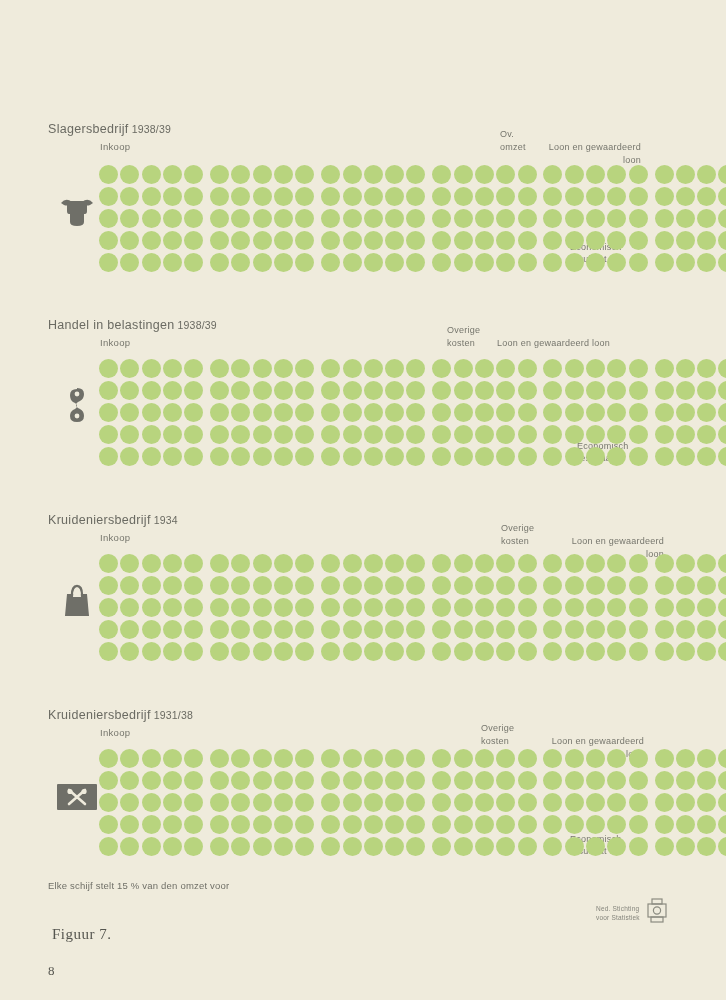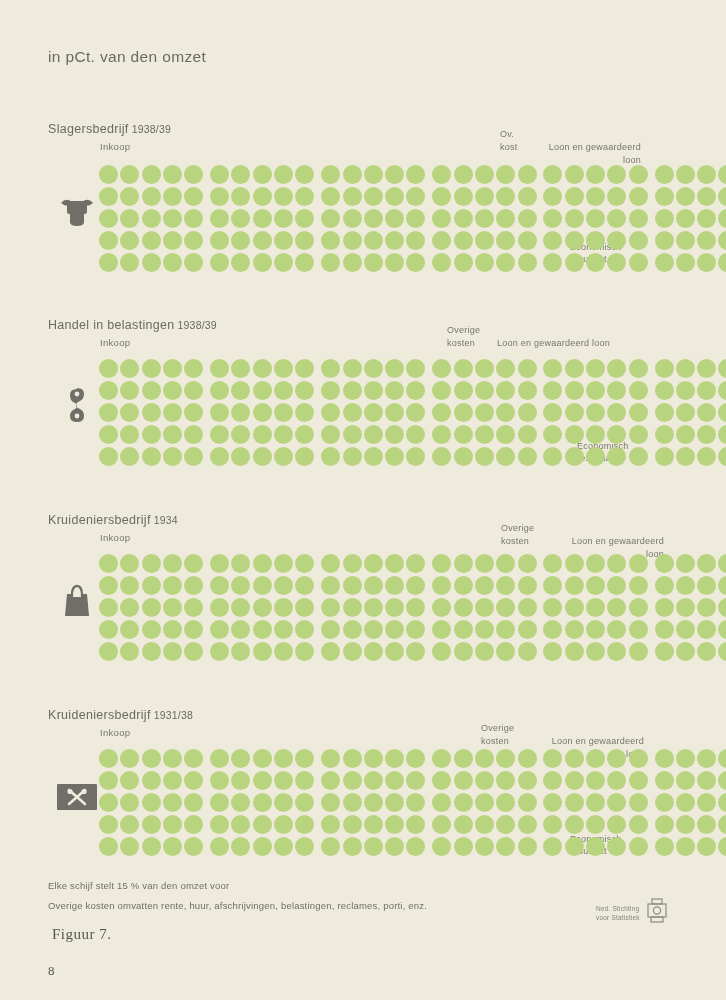--- a/index.html
+++ b/index.html
@@ -147,29 +147,28 @@
     font-size: 13px;
     color: #55554f;
   }
 </style>
 </head>
 <body>
 
 <div class="page">
 
   <div class="title">
-    <span class="l2">in pCt. van den omzet</span>
   </div>
 
   <div id="sections-host">
       <div class="section" style="top: 0px;">
         <div class="sec-title" style="top: 122px;"><span>Slagersbedrijf</span><span class="yr">1938/39</span></div>
         <div class="inkoop-lab" style="top: 141px;">Inkoop</div>
         <div class="rlab" style="left: 500px; top: 128px;">Ov.
-kost</div>
+omzet</div>
         <div class="rlab r" style="left: 523px; top: 141px; width: 118px;">Loon en gewaardeerd
 loon</div>
         <div class="econ-lab" style="left: 570px; top: 241px;">Economisch
 resultaat</div>
         <div class="icon-wrap" style="top: 190px;">
           <span><svg width="40" height="34" viewBox="0 0 40 34">
               <path d="M4 9 Q9 3 15 8 L15 11 Q9 12 7 11 Z" fill="#6f6f68"></path>
               <path d="M36 9 Q31 3 25 8 L25 11 Q31 12 33 11 Z" fill="#6f6f68"></path>
               <path d="M13 7 h14 q3 0 3 4 v6 q0 3 -2 3 h-1 v8 q0 4 -7 4 t-7 -4 v-8 h-1 q-2 0 -2 -3 v-6 q0 -4 3 -4 z" fill="#6f6f68"></path>
             </svg></span>
@@ -851,21 +850,20 @@
             <div class="dot d-green" style="left: 654.5px;"></div>
             <div class="dot d-green" style="left: 675.8px;"></div>
             <div class="dot d-green" style="left: 697.1px;"></div>
             <div class="dot d-green" style="left: 718.4px;"></div>
           </div>
         </div>
       </div>
     </div>
 
   <div class="foot" style="top:880px">Elke schijf stelt 15 % van den omzet voor</div>
-  <div class="foot" style="top:900px">Overige kosten omvatten rente, huur, afschrijvingen, belastingen, reclames, porti, enz.</div>
 
   <div class="logo-box">
     <div class="logo-text"><span>Ned. Stichting</span><br><span>voor Statistiek</span></div>
     <span>
       <svg width="22" height="26" viewBox="0 0 22 26">
         <rect x="6" y="1" width="10" height="5" fill="none" stroke="#8b8b80" stroke-width="1.2"></rect>
         <rect x="2" y="6" width="18" height="13" fill="none" stroke="#8b8b80" stroke-width="1.2"></rect>
         <circle cx="11" cy="12.5" r="3.6" fill="none" stroke="#8b8b80" stroke-width="1.2"></circle>
         <rect x="5" y="19" width="12" height="5" fill="none" stroke="#8b8b80" stroke-width="1.2"></rect>
       </svg>

